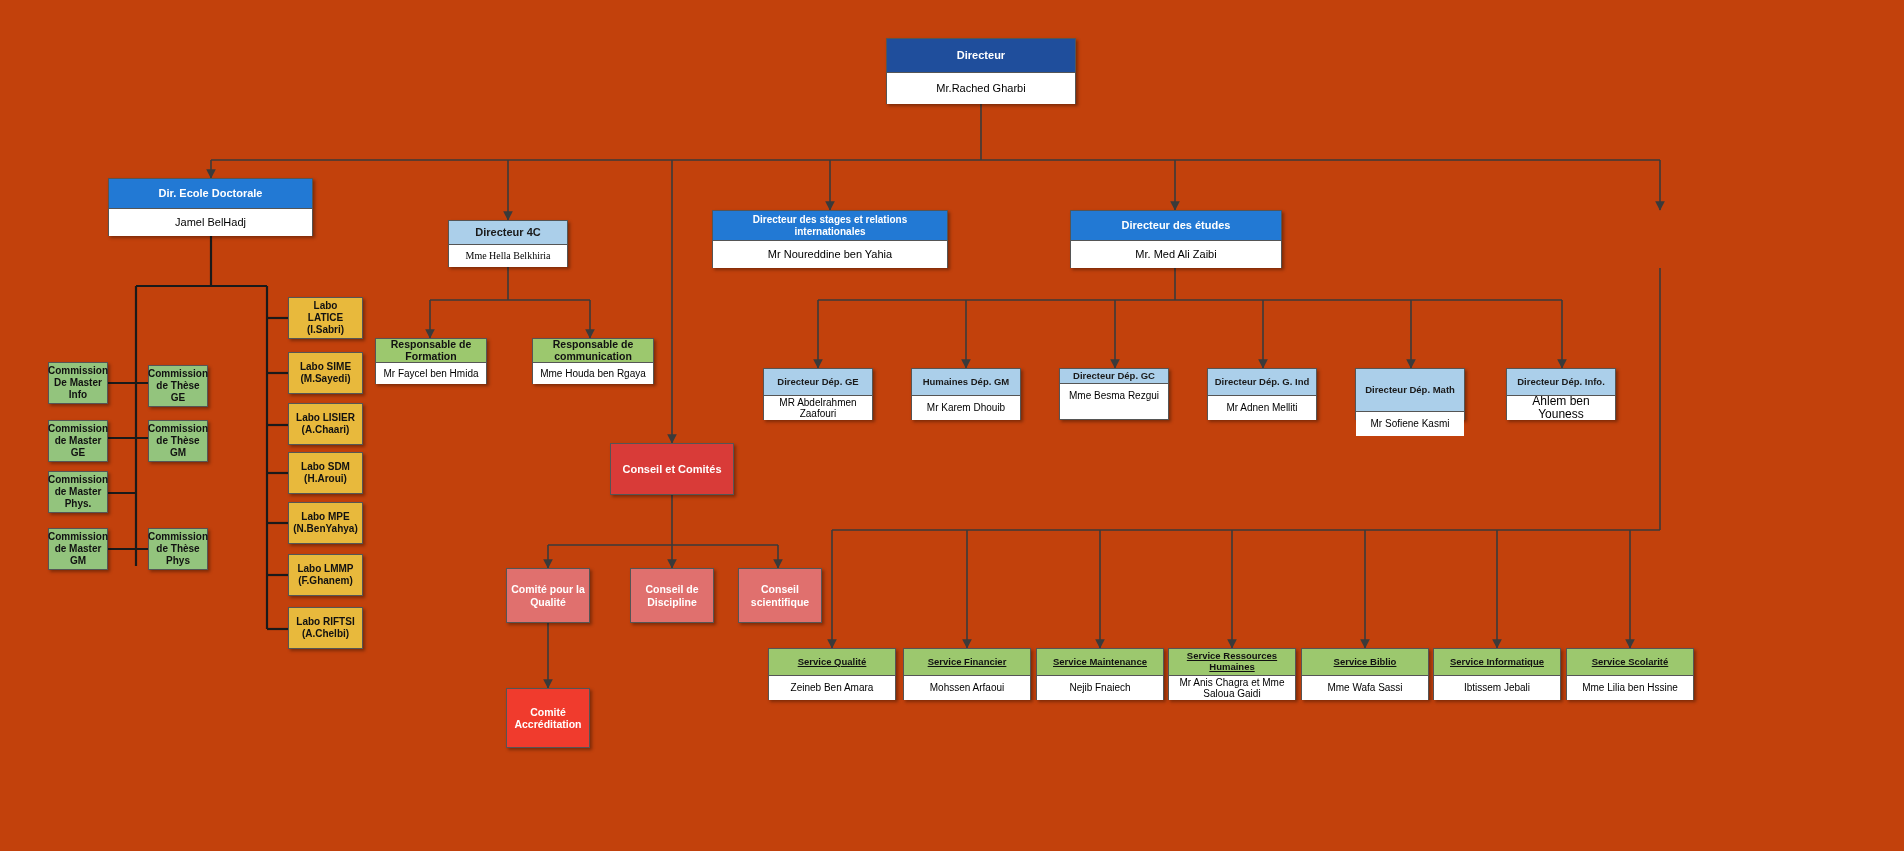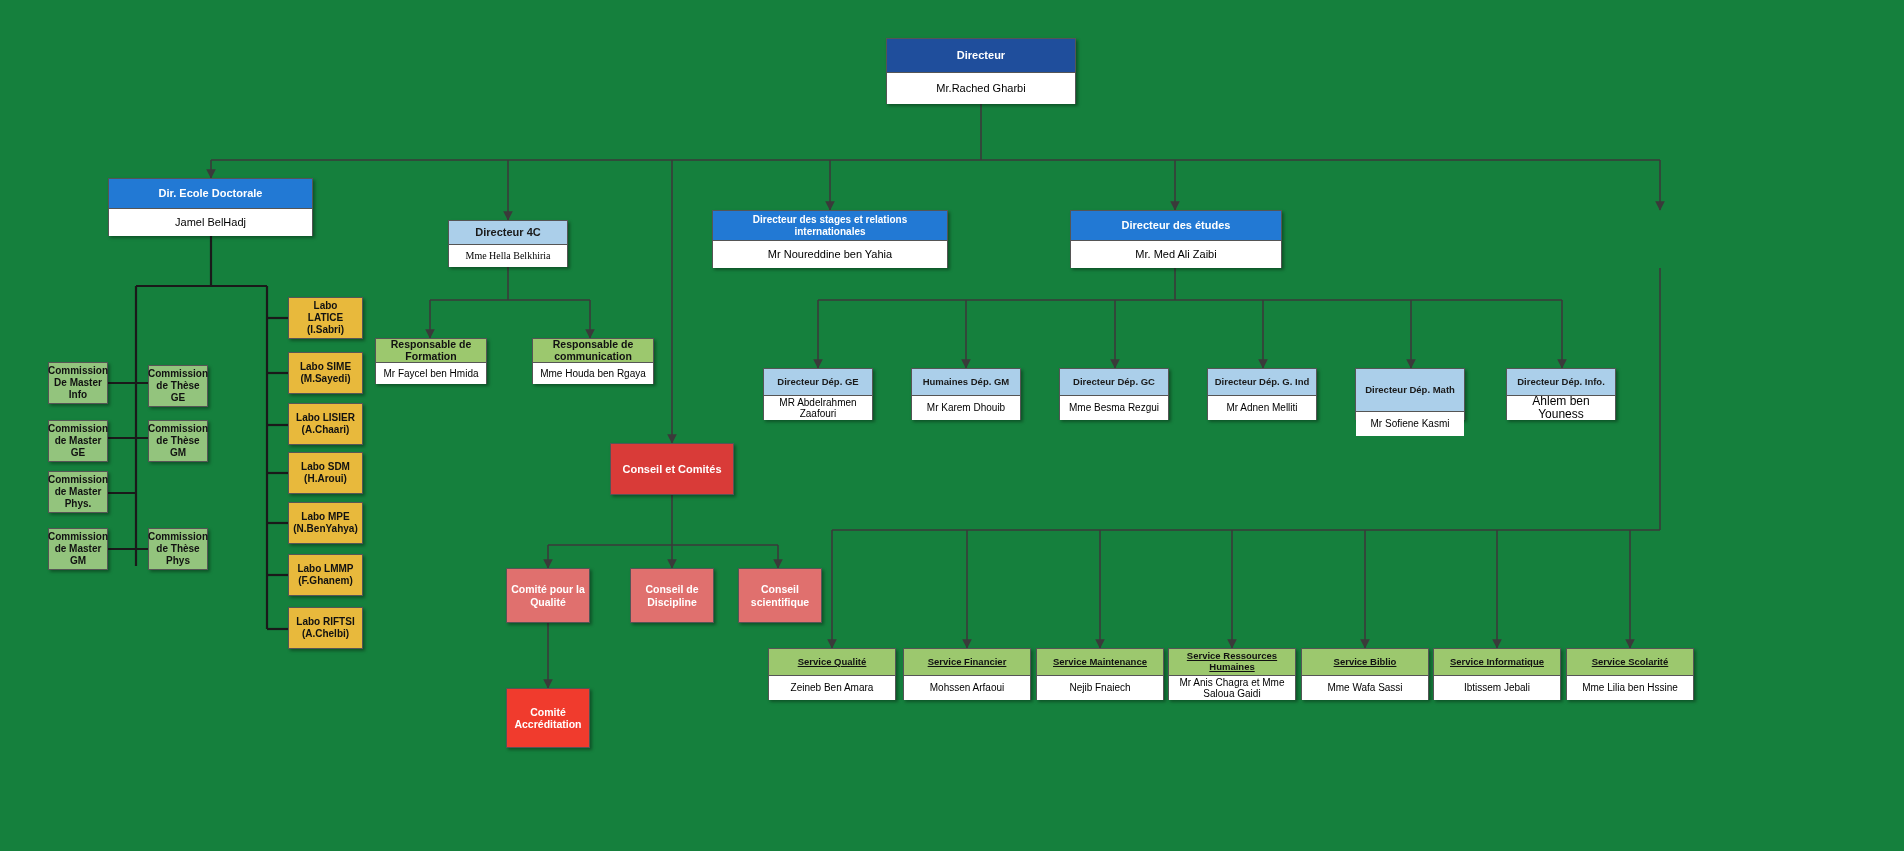--- a/index.html
+++ b/index.html
@@ -1,17 +1,17 @@
 <!DOCTYPE html>
 <html><head>
 <meta charset="utf-8">
 <style>
   html,body{margin:0;padding:0;background:#ffffff;}
   body{font-family:"Liberation Sans","DejaVu Sans",sans-serif;}
-  #chart{position:relative;width:1904px;height:851px;overflow:hidden;background:#15803d;}
+  #chart{position:relative;width:1904px;height:851px;overflow:hidden;background:#c2410c;}
   #links{position:absolute;left:0;top:0;width:1904px;height:851px;}
   .node{position:absolute;box-sizing:border-box;border:1px solid #555;
         box-shadow:2px 2px 3px rgba(0,0,0,.35);background:#fff;}
   .node .hdr{box-sizing:border-box;width:100%;display:flex;align-items:center;
         justify-content:center;text-align:center;font-weight:bold;line-height:1.12;
         padding:2px 3px;}
   .node .bdy{box-sizing:border-box;width:100%;display:flex;align-items:center;
         justify-content:center;text-align:center;color:#000;background:#fff;
         font-size:11px;line-height:1.12;padding:2px 3px;border-top:1px solid #555;}
   .solo{display:flex;align-items:center;justify-content:center;text-align:center;
@@ -145,21 +145,21 @@
   <div id="departments">
       <div class="node" style="left: 763px; top: 368px; width: 110px; height: 52px;">
         <div class="hdr h-lblue" style="height: 26px; font-size: 9.5px;">Directeur Dép. GE</div>
         <div class="bdy" style="height: 25px; font-size: 10px;">MR Abdelrahmen Zaafouri</div>
       </div>
       <div class="node" style="left: 911px; top: 368px; width: 110px; height: 52px;">
         <div class="hdr h-lblue" style="height: 26px; font-size: 9.5px;">Humaines Dép. GM</div>
         <div class="bdy" style="height: 25px; font-size: 10px;">Mr Karem Dhouib</div>
       </div>
       <div class="node" style="left: 1059px; top: 368px; width: 110px; height: 52px;">
-        <div class="hdr h-lblue" style="height: 26px; font-size: 9.5px;">Directeur Dép. GC</div>
+        <div class="hdr h-lblue" style="height: 14px; font-size: 9.5px;">Directeur Dép. GC</div>
         <div class="bdy" style="height: 25px; font-size: 10px;">Mme Besma Rezgui</div>
       </div>
       <div class="node" style="left: 1207px; top: 368px; width: 110px; height: 52px;">
         <div class="hdr h-lblue" style="height: 26px; font-size: 9.5px;">Directeur Dép. G. Ind</div>
         <div class="bdy" style="height: 25px; font-size: 10px;">Mr Adnen Melliti</div>
       </div>
       <div class="node" style="left: 1355px; top: 368px; width: 110px; height: 52px;">
         <div class="hdr h-lblue" style="height: 42px; font-size: 9.5px;">Directeur Dép. Math</div>
         <div class="bdy" style="height: 25px; font-size: 10px;">Mr Sofiene Kasmi</div>
       </div>

